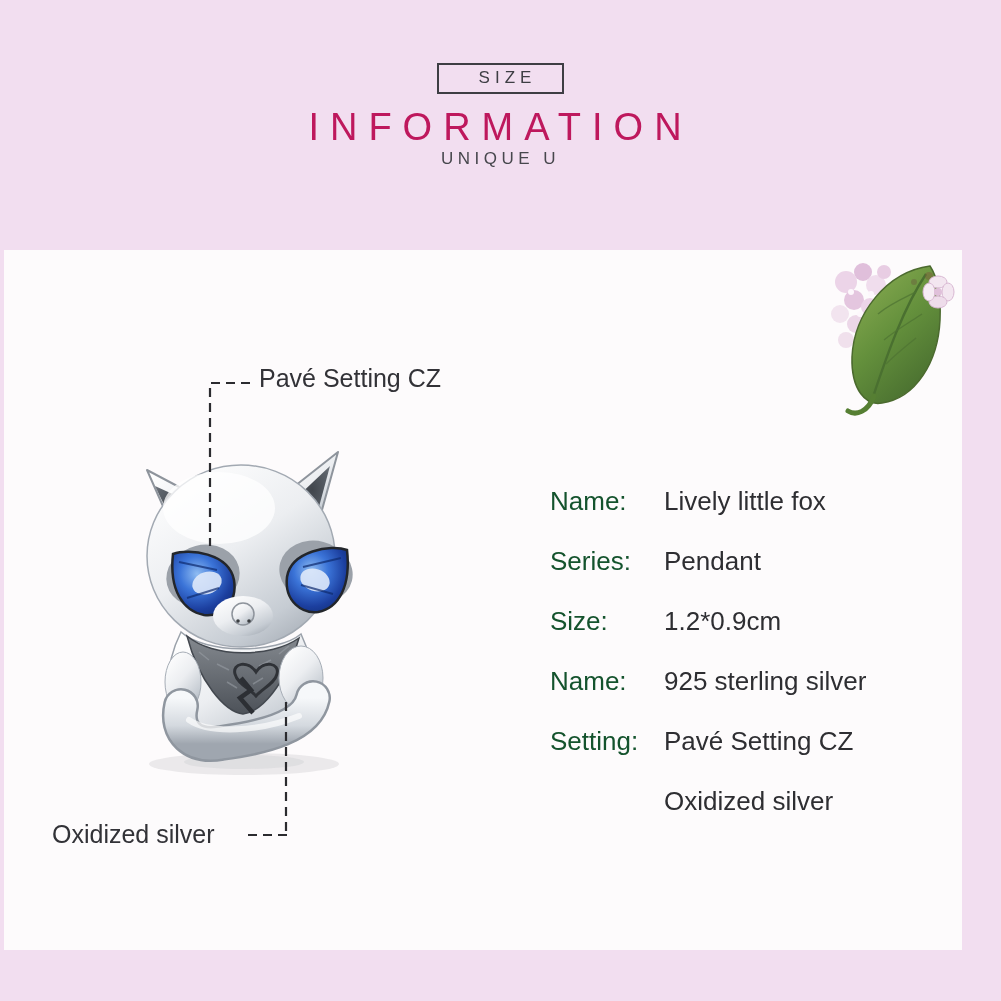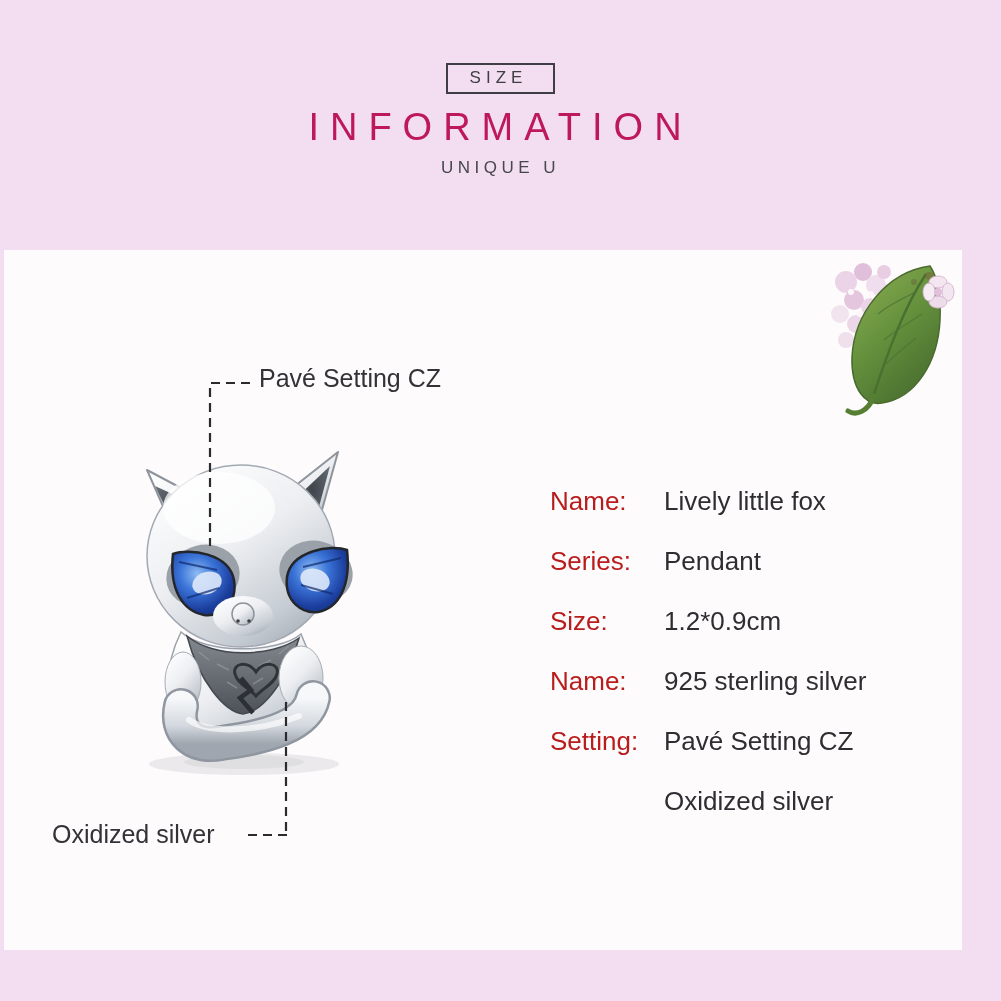--- a/index.html
+++ b/index.html
@@ -11,34 +11,34 @@
     overflow:hidden;
   }
   .page{position:absolute;inset:0;}
 
   
   .header{position:absolute;top:0;left:0;width:100%;text-align:center;}
   .size-box{
     display:inline-block;
     margin-top:63px;
     border:2px solid #3e3e44;
-    padding:3px 26px 4px 22px;
+    padding:3px 26px 4px 40px;
     font-size:17px;
     letter-spacing:5px;
     color:#3e3e44;
   }
   .title{
     margin:12px 0 0 0;
     font-size:38px;
     font-weight:400;
     letter-spacing:11px;
     color:#be185d;
   }
   .subtitle{
-    margin-top:9px;
+    margin-top:0;
     font-size:17px;
     letter-spacing:4.5px;
     color:#47474d;
   }
 
   
   .card{
     position:absolute;
     left:4px;top:250px;
     width:958px;height:700px;
@@ -55,21 +55,21 @@
     white-space:nowrap;
   }
   .callout-a{left:255px;top:114px;}
   .callout-b{left:48px;top:570px;}
 
   
   .specs{position:absolute;left:546px;top:236px;width:400px;}
   .spec-row{display:flex;height:60px;align-items:flex-start;}
   .spec-label{
     width:114px;flex:0 0 114px;
-    font-size:26px;line-height:31px;color:#b91c1c;
+    font-size:26px;line-height:31px;color:#14532d;
   }
   .spec-value{
     font-size:26px;line-height:31px;color:#2e2e32;
     white-space:nowrap;
     text-align:center;
   }
 </style>
 </head>
 <body>
 

